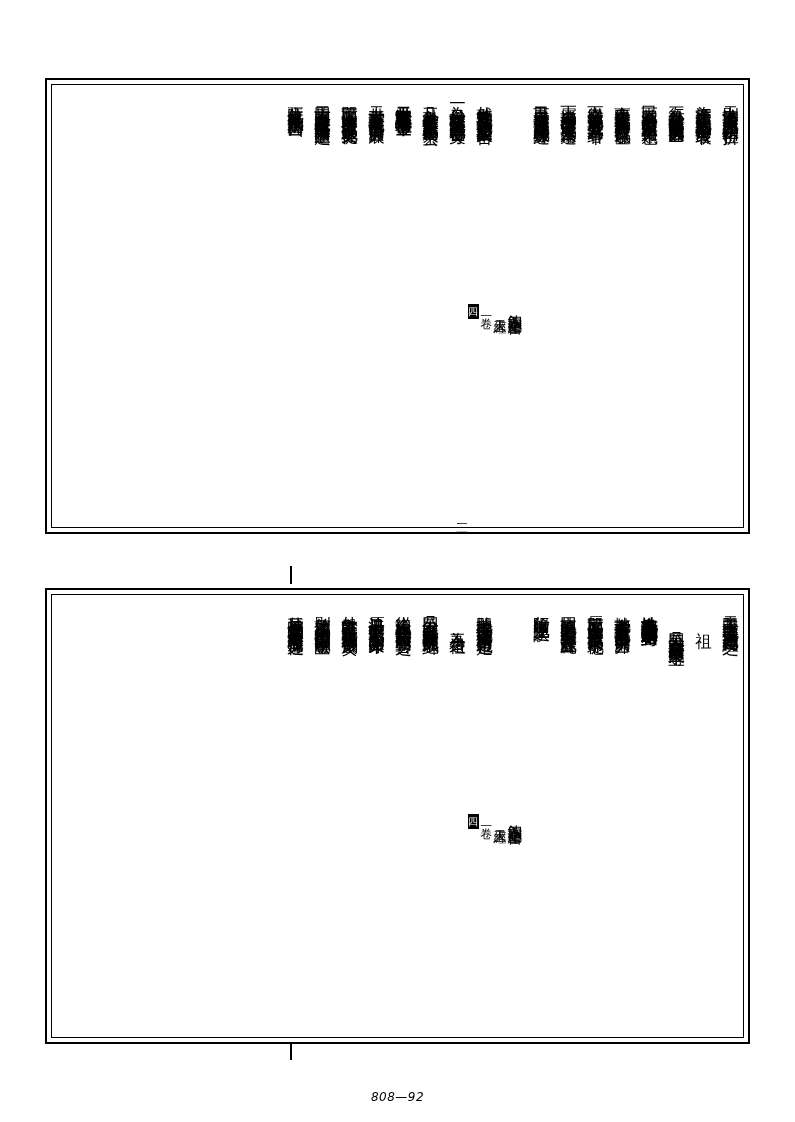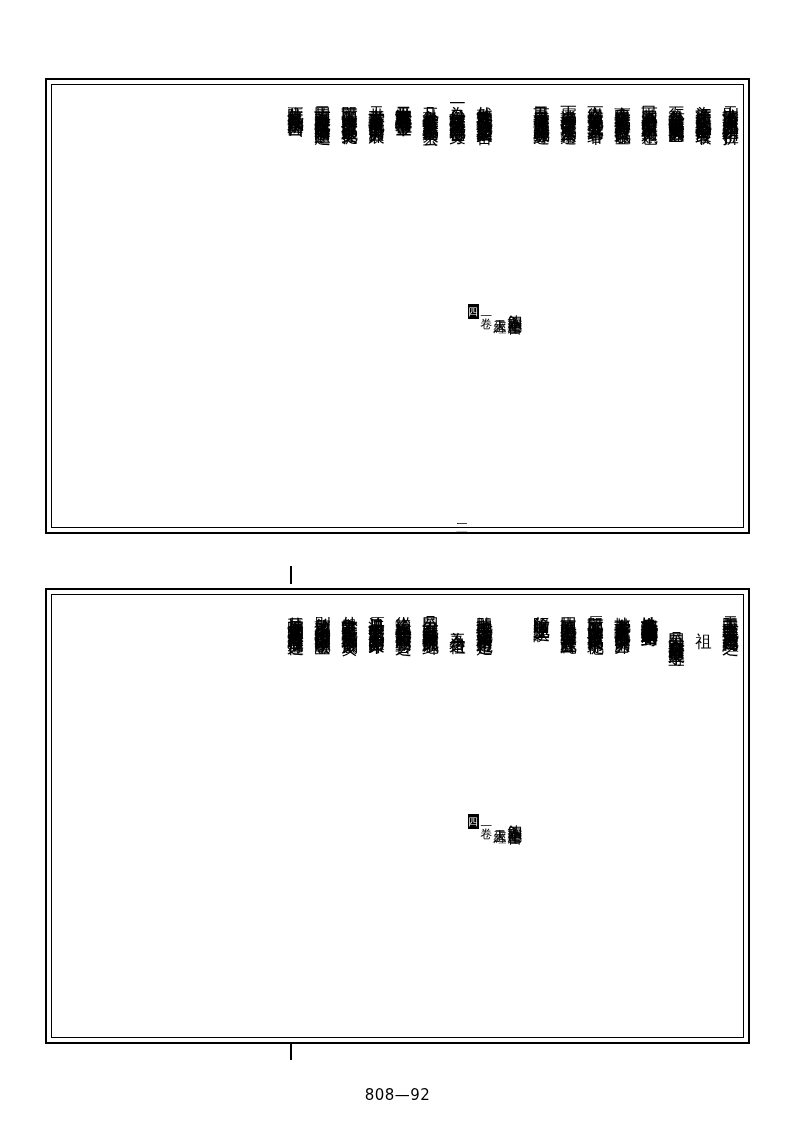--- a/index.html
+++ b/index.html
@@ -120,22 +120,23 @@
   }
   .indent1 { padding-top: 18px; }
 
   .folio {
     position: absolute;
     left: 0;
     right: 0;
     bottom: 18px;
     text-align: center;
     font-family: "DejaVu Sans", "Liberation Sans", sans-serif;
-    font-size: 15px;
+    font-size: 12px;
     letter-spacing: 0.5px;
+    font-style: italic;
   }
 
   .spine-mark {
     position: absolute;
     width: 2px;
     background: #000;
   }
 </style>
 </head>
 <body>

